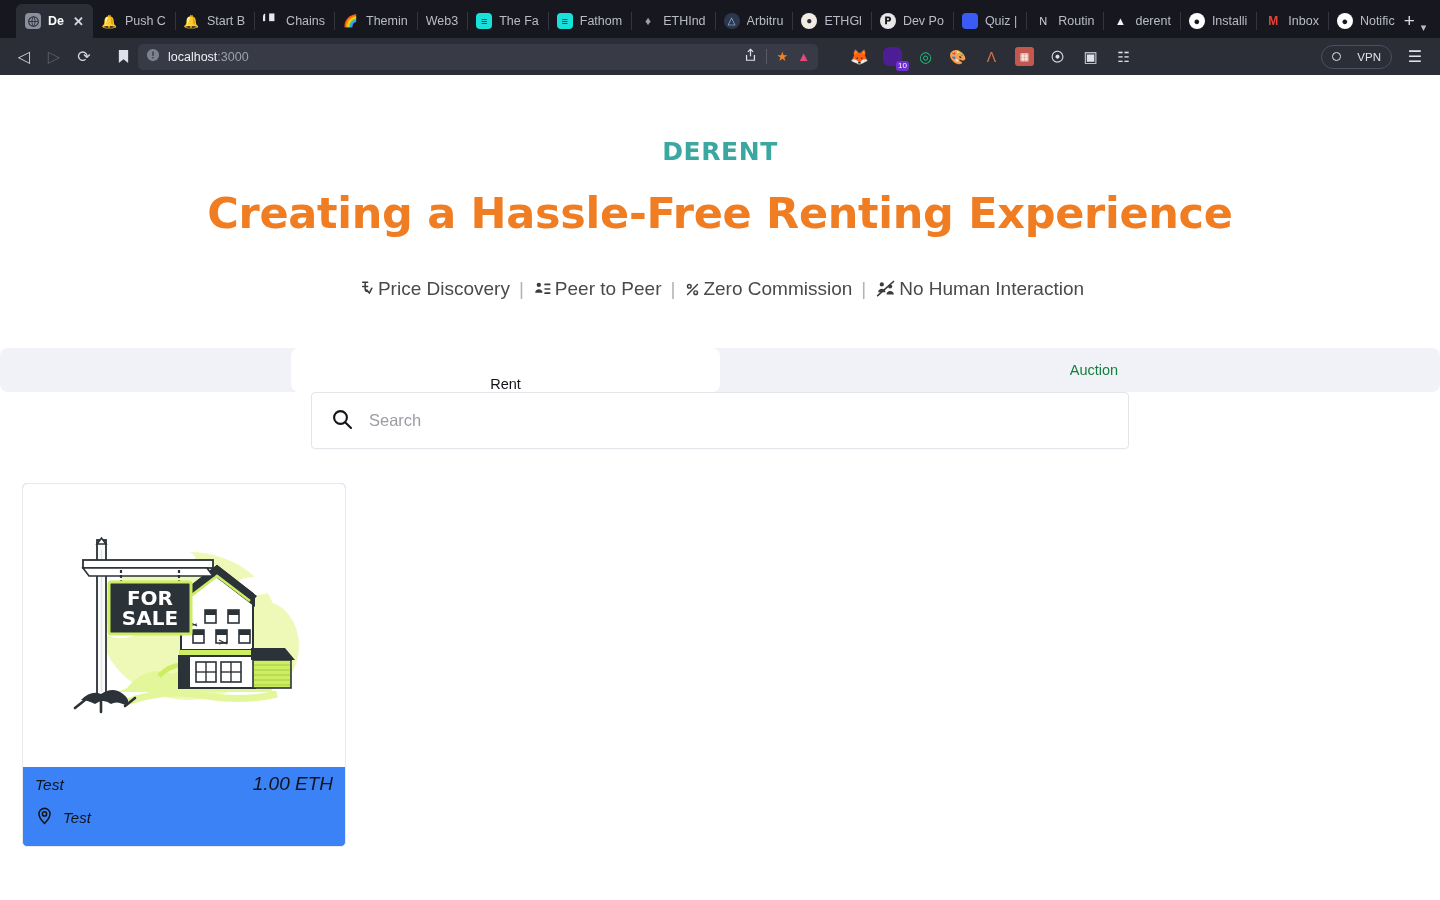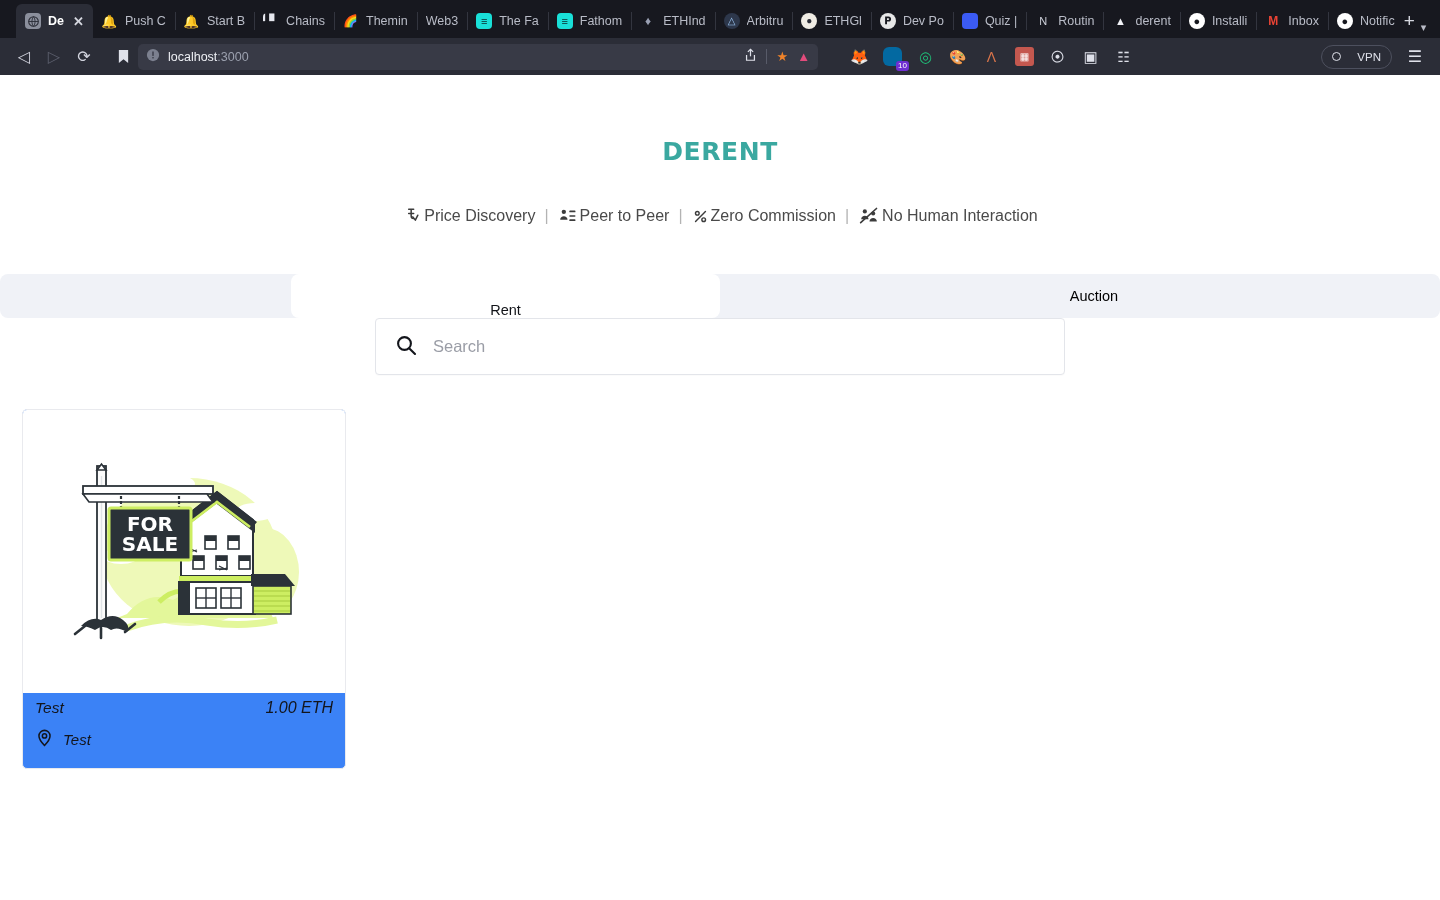--- a/index.html
+++ b/index.html
@@ -143,21 +143,21 @@
   }
   .headline {
     margin-top: 22px;
     font-size: 43px; font-weight: bold;
     color: #f07d22;
     letter-spacing: -0.3px;
     font-family: "DejaVu Sans", sans-serif;
   }
   .tagline {
     margin-top: 40px;
-    font-size: 16px;
+    font-size: 19px;
     color: #4a4a4a;
     display: flex; align-items: center; justify-content: center;
   }
   .tag-item { display: inline-flex; align-items: center; gap: 2px; }
   .tag-sep { color: #b3b3b3; padding: 0 9px; font-weight: 300; }
   .tag-ico { display: inline-flex; align-items: center; color: #3c3c3c; }
 
   
   .switcher {
     margin-top: 48px;
@@ -166,37 +166,37 @@
     border-radius: 8px;
     display: flex;
     align-items: stretch;
     position: relative;
     overflow: hidden;
   }
   .sw-tab {
     flex: 1 1 0;
     display: flex; align-items: center; justify-content: center;
     font-size: 14.5px;
-    color: #000000;
+    color: #15803d;
     margin-left: 28px;
   }
   .sw-tab.sel {
     background: #ffffff;
     color: #111318;
     border-radius: 8px;
     font-weight: normal;
     max-width: 429px;
     margin: 0 0 0 291px;
   }
   .sw-spacer-left { width: 291px; flex: 0 0 291px; }
 
   .searchwrap { display: flex; justify-content: center; }
   .searchbox {
     margin-top: 0px;
-    width: 690px; height: 57px;
+    width: 818px; height: 57px;
     border: 1px solid #e3e5ea;
     background: #fff;
     border-radius: 4px;
     display: flex; align-items: center;
     padding: 0 18px;
     gap: 15px;
     box-shadow: 0 1px 1px rgba(0,0,0,0.02);
   }
   .search-ph { color: #9a9da6; font-size: 16.5px; }
 
@@ -212,21 +212,21 @@
   .card-img {
     height: 283px;
     display: flex; align-items: center; justify-content: center;
     background: #fff;
   }
   .card-body { padding: 6px 12px 18px 12px; font-style: italic; }
   .card-row1 {
     display: flex; align-items: baseline; justify-content: space-between;
     font-size: 15.5px; color: #13151b;
   }
-  .card-price { font-size: 16px; color: #13151b; }
+  .card-price { font-size: 19px; color: #13151b; }
   .card-row2 {
     margin-top: 11px;
     display: flex; align-items: center; gap: 9px;
     font-size: 15px; color: #13151b;
   }
 </style>
 </head>
 <body>
 
 <div class="browser">
@@ -348,21 +348,21 @@
           </span>
           <span class="sep-v"></span>
           <span style="color:#f0832a;font-size:13px;">★</span>
           <span style="color:#e24b7c;font-size:13px;">▲</span>
         </span>
       </div>
     </div>
 
     <div class="ext-row">
       <span class="ext" style="font-size:15px;">🦊</span>
-      <span class="ext" style="background:#0369a1;border-radius:6px;">
+      <span class="ext" style="background:#4c1d95;border-radius:6px;">
         <span class="badge10">10</span>
       </span>
       <span class="ext" style="color:#1fbd77;font-size:15px;">◎</span>
       <span class="ext" style="font-size:14px;">🎨</span>
       <span class="ext" style="color:#d9744a;font-size:14px;">Λ</span>
       <span class="ext" style="background:#c4584f;border-radius:3px;color:#fff;font-size:10px;">▦</span>
       <span class="ext" style="color:#dfe1ea;font-size:14px;">⦿</span>
       <span class="ext" style="color:#dfe1ea;font-size:15px;">▣</span>
       <span class="ext" style="color:#dfe1ea;font-size:14px;">☷</span>
     </div>
@@ -372,20 +372,21 @@
       <span>VPN</span>
     </div>
     <div class="hamb">☰</div>
   </div>
 </div>
 
 <div class="page">
 
   <div class="hero">
     <div class="brand">DERENT</div>
+    <div class="headline">Creating a Hassle-Free Renting Experience</div>
 
     <div class="tagline">
       <span class="tag-item">
         <span class="tag-ico">
           <svg width="20" height="20" viewBox="0 0 24 24" fill="none" stroke="#3c3c3c" stroke-width="1.8" stroke-linecap="round" stroke-linejoin="round">
               <path d="M8 4h6M8 9h6M11 4v8c0 2 1 3 3 3"></path>
               <path d="M13 13l3 4 3-6"></path>
             </svg>
         </span>
         <span>Price Discovery</span>

